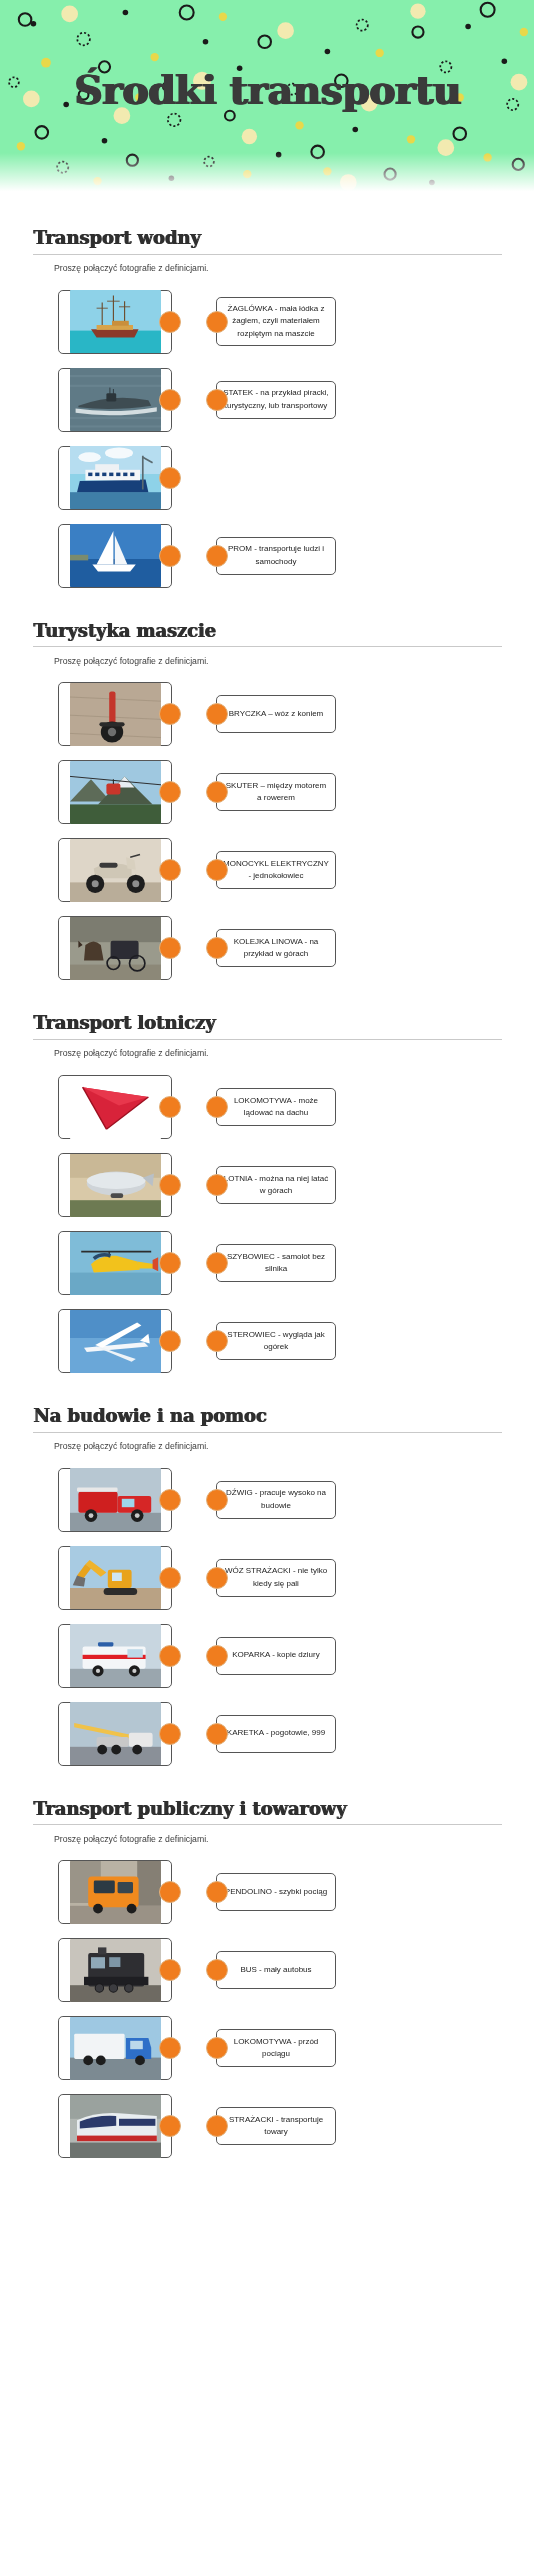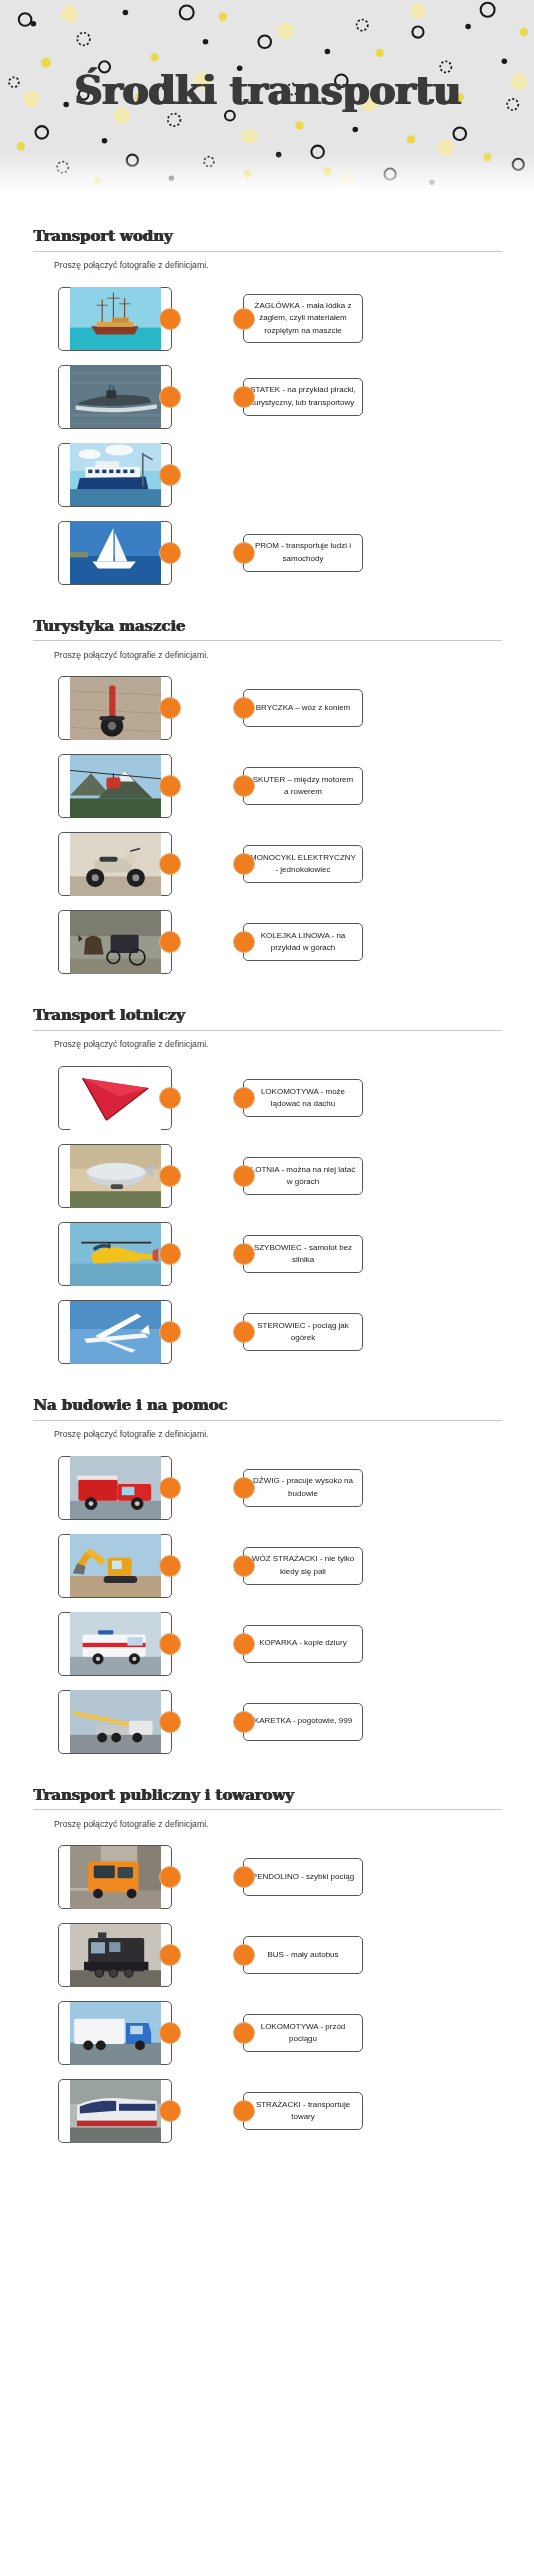--- a/index.html
+++ b/index.html
@@ -14,21 +14,21 @@
     background: #ffffff;
     position: relative;
     overflow: hidden;
   }
 
   
   .hero {
     position: relative;
     width: 535px;
     height: 202px;
-    background: #e5e5e5;
+    background: #86efac;
     overflow: hidden;
   }
   .confetti { position: absolute; inset: 0; }
   .hero-title-wrap {
     position: absolute;
     left: 0; right: 0;
     top: 67px;
     text-align: center;
     z-index: 5;
   }
@@ -49,21 +49,21 @@
   }
 
   
   .section {
     padding: 0 33px 0 33px;
     margin-top: 25px;
   }
   .section-title {
     font-family: "DejaVu Serif", serif;
     font-weight: bold;
-    font-size: 15px;
+    font-size: 18px;
     color: #2f2f2f;
     letter-spacing: -0.1px;
     text-shadow: 1px 0 0 #2f2f2f;
     padding-bottom: 5.6px;
   }
   .section-rule {
     border: none;
     border-top: 0.7px solid #c9c9c9;
     margin: 0 0 8.4px 0;
   }
@@ -118,21 +118,21 @@
     top: 50%;
     transform: translateY(-50%);
     z-index: 3;
   }
   .photo-card .dot { right: -10.4px; }
 
   .def-col {
     width: 178px;
     display: flex;
     position: relative;
-    margin-left: 46px;
+    margin-left: 19px;
   }
   .def-box {
     border: 0.7px solid #555;
     border-radius: 4.9px;
     background: #fff;
     width: 120px;
     min-height: 38px;
     padding: 4.9px 5.6px;
     display: flex;
     align-items: center;
@@ -538,21 +538,21 @@
                     <path d="M20 54 L106 46 L112 52 L24 60 Z" fill="#f4f7fa"></path>
                     <path d="M36 50 L96 18 L102 22 L46 54 Z" fill="#ffffff"></path>
                     <path d="M36 52 L88 74 L94 70 L46 54 Z" fill="#eef3f7"></path>
                     <path d="M100 44 L112 34 L114 48 Z" fill="#ffffff"></path>
                   </svg></div>
                 <div class="dot"></div>
               </div>
             </div>
             <div class="def-col">
               <div class="def-box">
-                <span>STEROWIEC - pociąg jak ogórek</span>
+                <span>STEROWIEC - wygląda jak ogórek</span>
                 <div class="dot"></div>
               </div>
             </div>
           </div>
         </div>
       </div>
       <div class="section">
         <div class="section-title">Na budowie i na pomoc</div>
         <hr class="section-rule">
         <div class="section-instr">Proszę połączyć fotografie z definicjami.</div>

